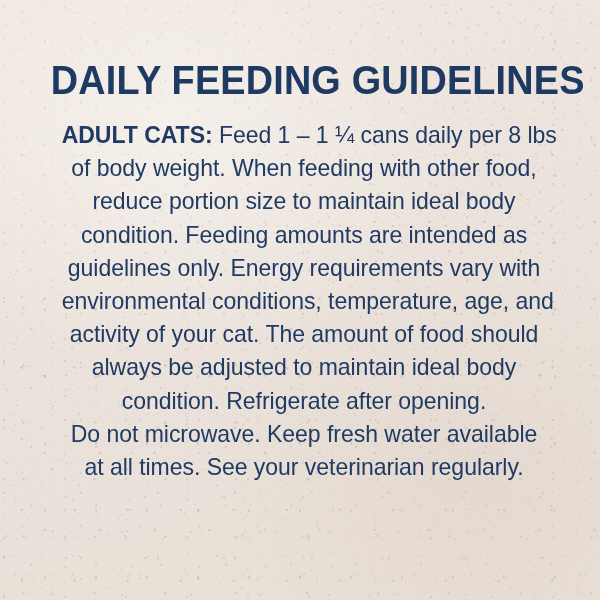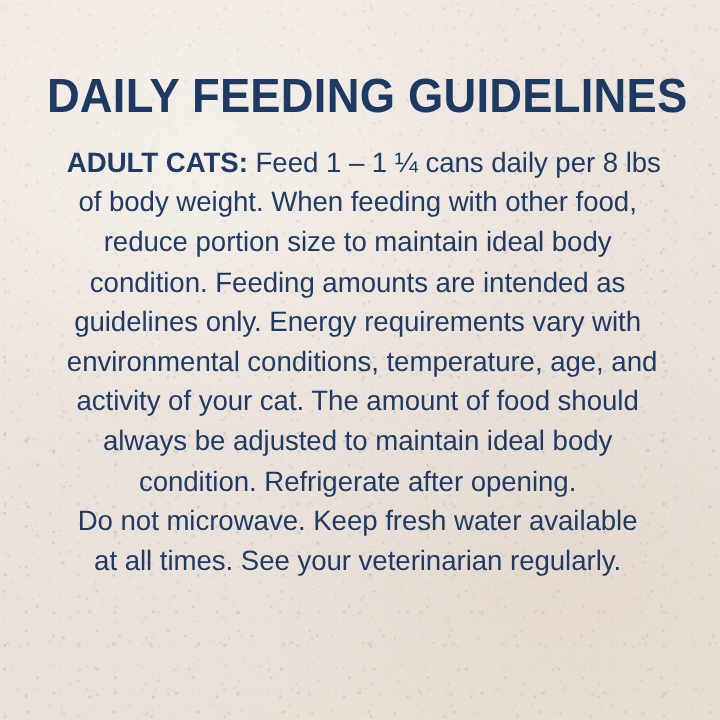--- a/index.html
+++ b/index.html
@@ -83,21 +83,21 @@
       linear-gradient(163deg, rgba(243,236,229,.55) 0%, rgba(232,223,215,.30) 48%, rgba(226,215,205,.42) 100%);
   }
 
   
   #content {
     position: relative;
     z-index: 3;
     width: 600px;
     height: 516px;
     box-sizing: border-box;
-    padding: 58px 28px 0 24px;
+    padding: 58px 28px 0 36px;
     text-align: center;
   }
 
   #panel-title {
     margin: 0;
     color: #1e3a63;
     font-family: "Liberation Sans", sans-serif;
     font-weight: 700;
     font-size: 40px;
     line-height: 44px;

